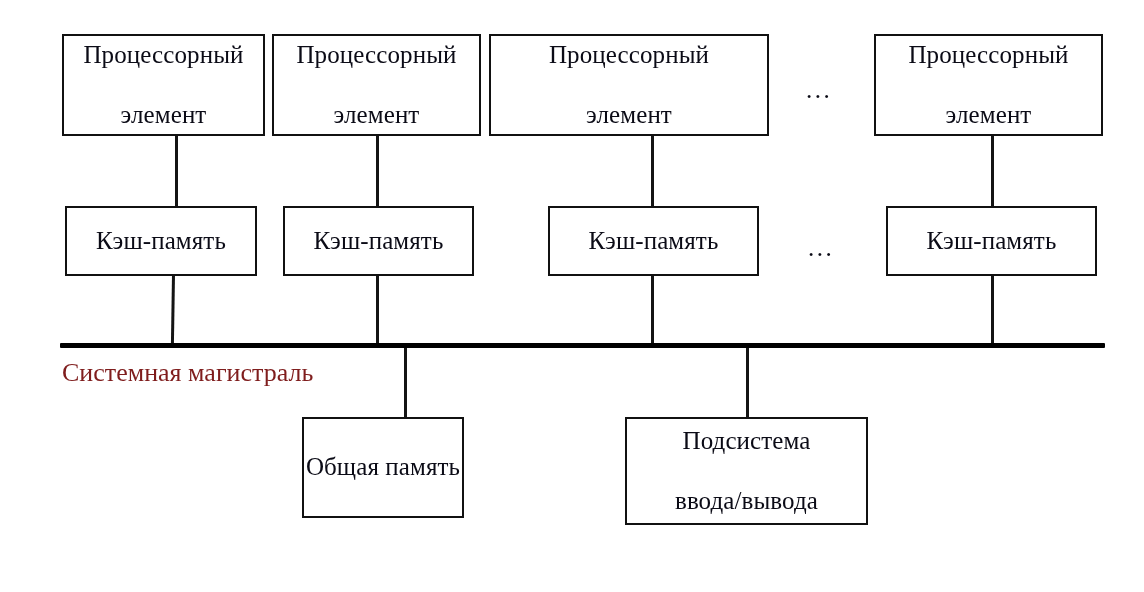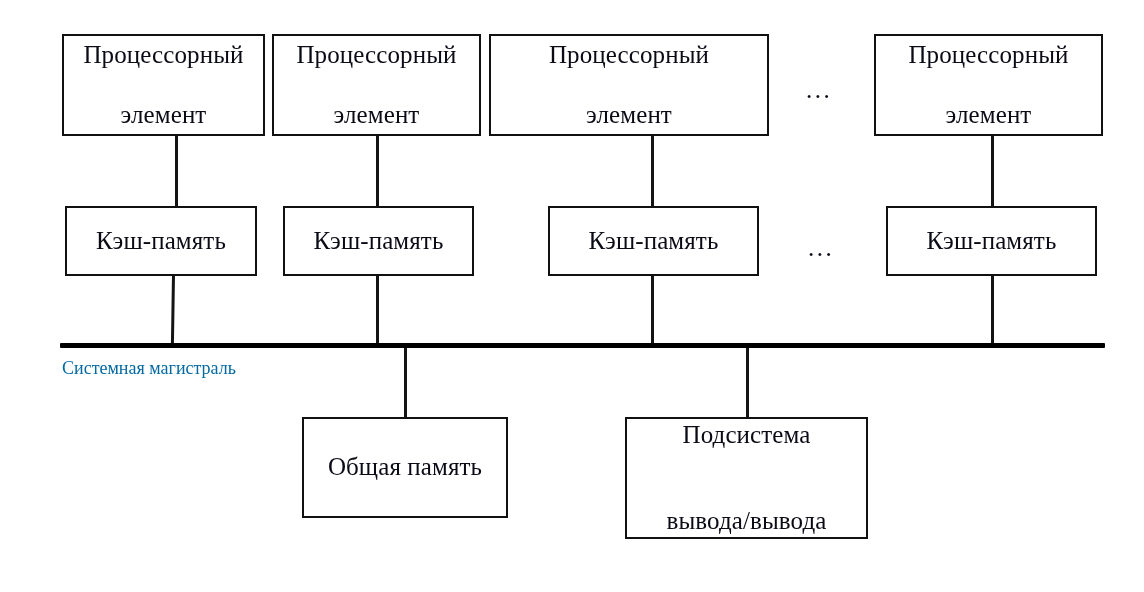--- a/index.html
+++ b/index.html
@@ -43,24 +43,24 @@
   }
   .bus {
     position: absolute;
     background: #000000;
     height: 5px;
     z-index: 2;
     border-radius: 1px;
   }
   .buslabel {
     position: absolute;
-    font-size: 18px;
+    font-size: 26px;
     white-space: nowrap;
     z-index: 3;
-    color: #0369a1;
+    color: #7f1d1d;
   }
   .dots {
     position: absolute;
     font-size: 25px;
     letter-spacing: 2.5px;
     white-space: nowrap;
     z-index: 3;
     color: #0b0b16;
   }
 </style>
@@ -119,22 +119,22 @@
   <div class="vline" style="left:651px; top:275px; height:72px;"></div>
   <div class="vline" style="left:991px; top:275px; height:72px;"></div>
 
   <div class="bus" style="left:60px; top:343px; width:1045px;"></div>
 
   <div class="buslabel" style="left:62px; top:358px;">Системная магистраль</div>
 
   <div class="vline" style="left:404px; top:346px; height:72px;"></div>
   <div class="vline" style="left:746px; top:346px; height:72px;"></div>
 
-  <div class="node" style="left:302px; top:417px; width:206px; height:101px;">
+  <div class="node" style="left:302px; top:417px; width:162px; height:101px;">
     <span class="ln">Общая память</span>
   </div>
 
-  <div class="node" style="left:625px; top:417px; width:243px; height:122px;justify-content:space-between;">
+  <div class="node" style="left:625px; top:417px; width:243px; height:108px;">
     <span class="ln">Подсистема</span>
-    <span class="ln">вывода/вывода</span>
+    <span class="ln">ввода/вывода</span>
   </div>
 
 </div>
 
 </body></html>

